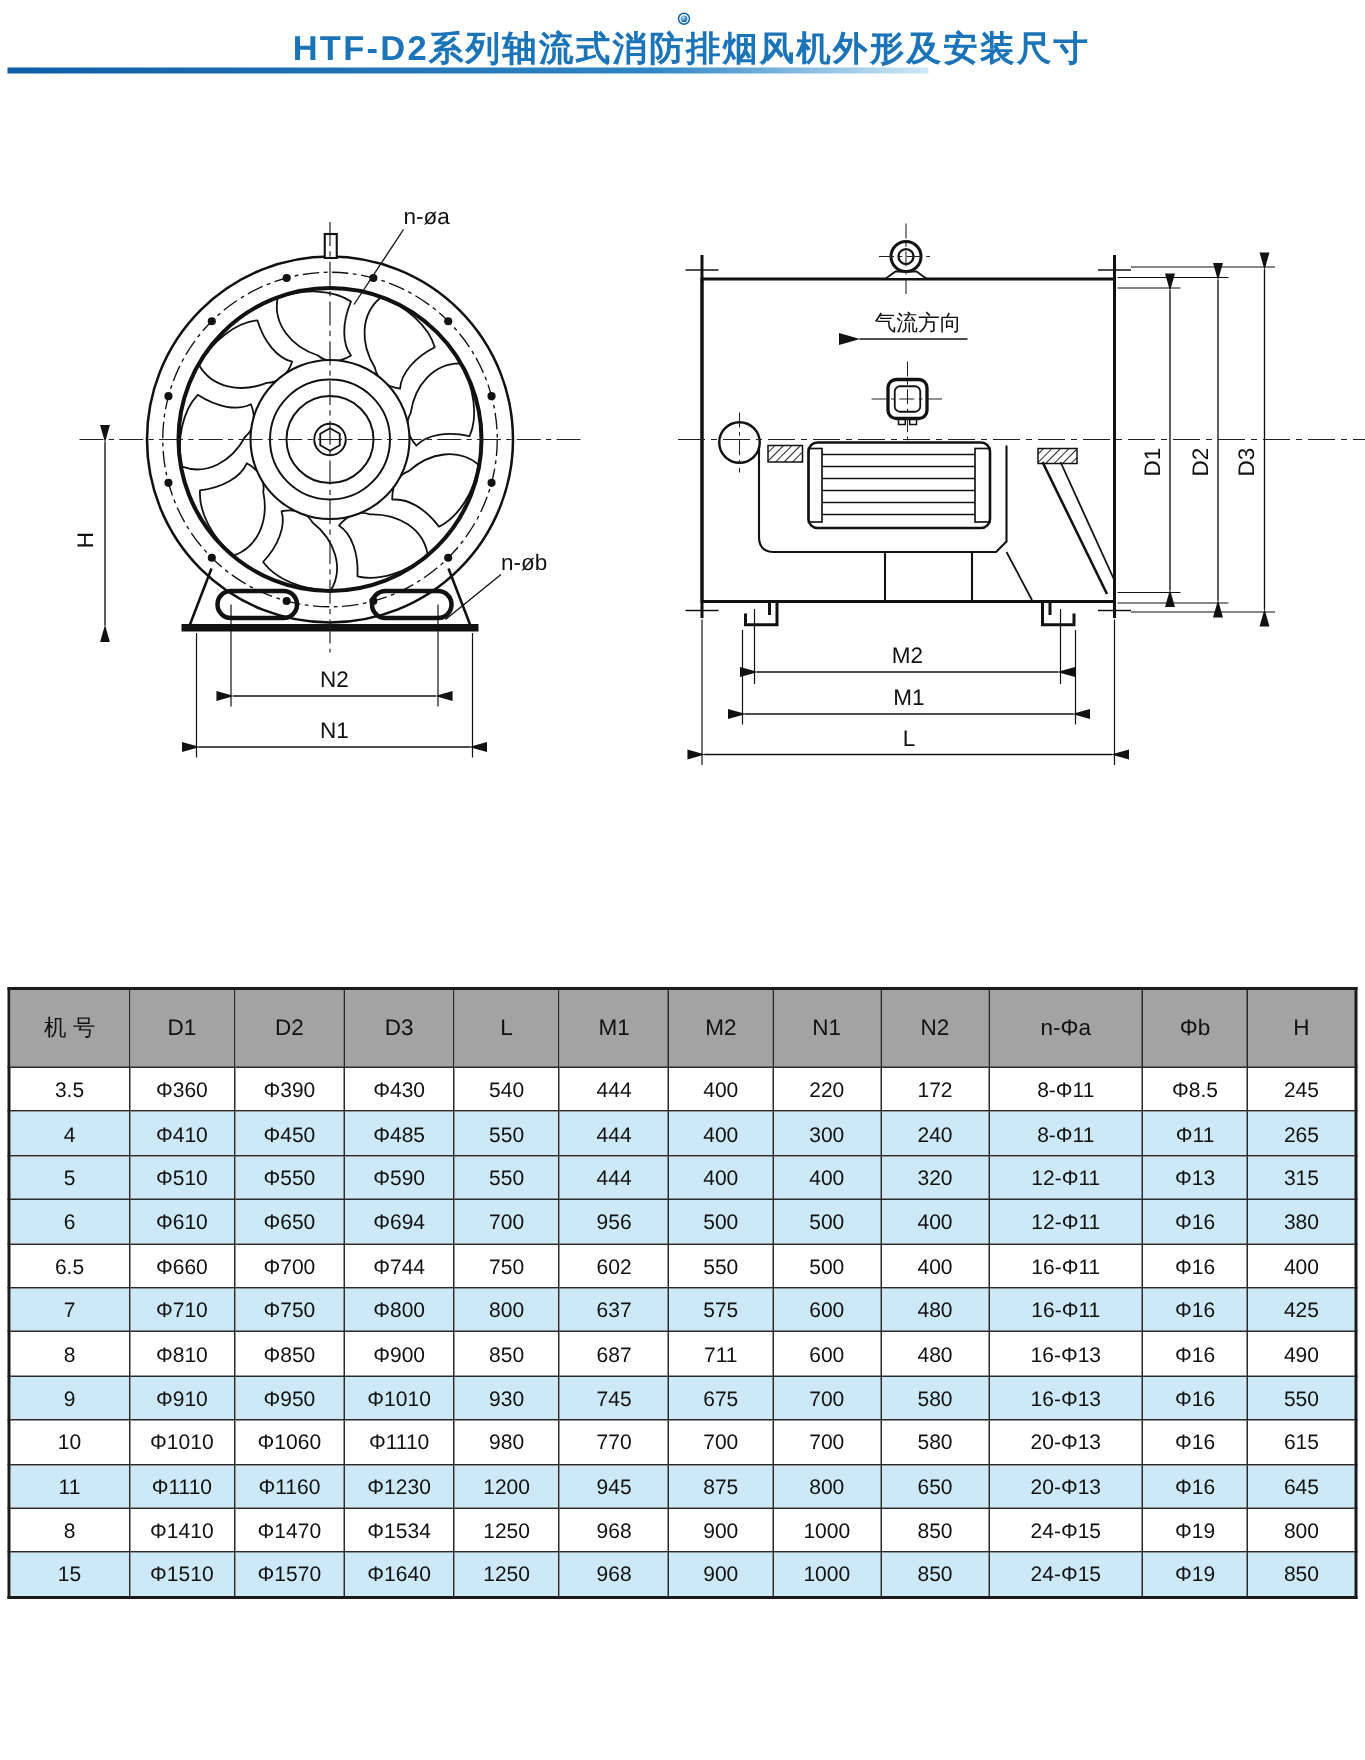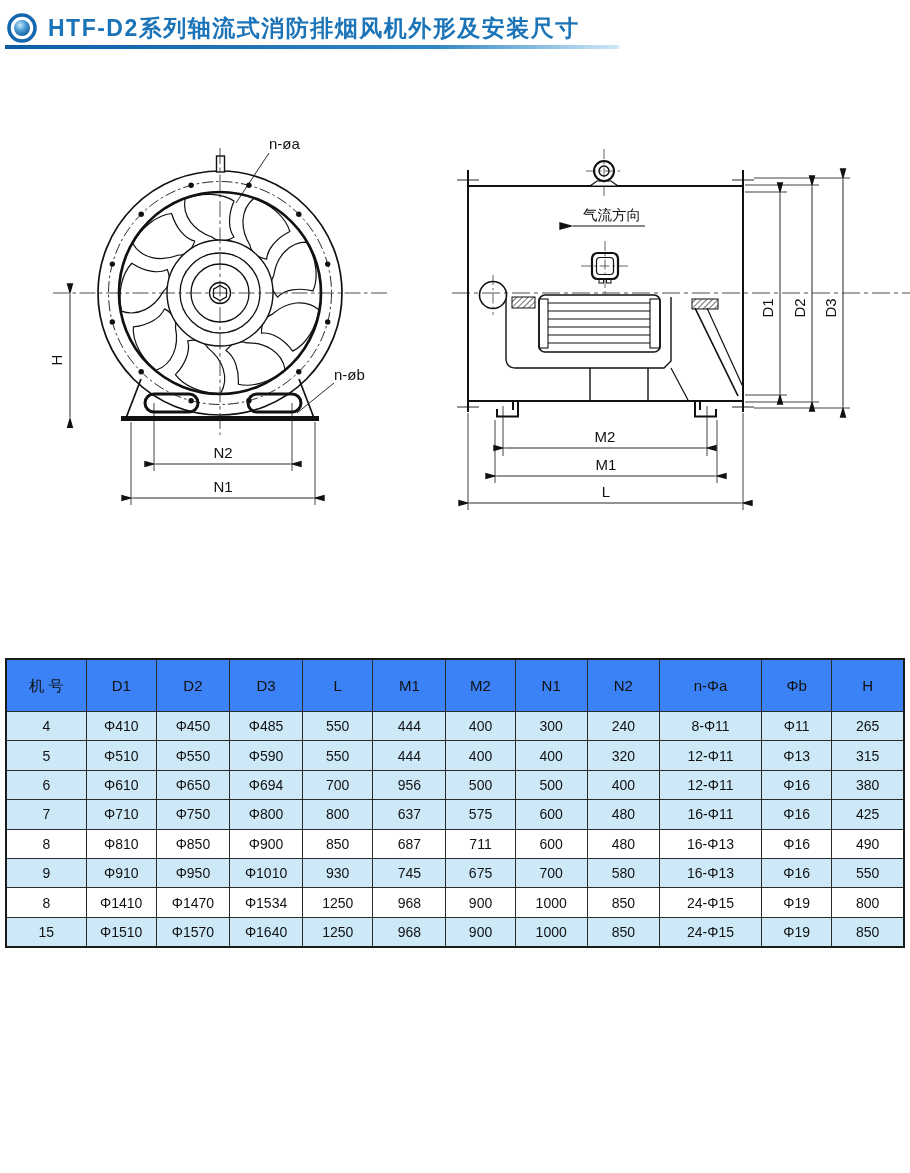--- a/index.html
+++ b/index.html
@@ -2,42 +2,42 @@
 <html><head>
 <meta charset="utf-8">
 <style>
   html,body{margin:0;padding:0;}
   body{
     width:910px;height:1173px;background:#ffffff;position:relative;
     font-family:"Liberation Sans",sans-serif;color:#111;overflow:hidden;
   }
   .abs{position:absolute;}
   
-  #title-row{left:6px;top:8px;width:900px;height:40px;display:flex;align-items:center;}
+  #title-row{left:6px;top:8px;width:900px;height:40px;display:flex;align-items:center;flex-direction:column;}
   #page-title{
     margin-left:10px;font-size:23px;font-weight:bold;color:#1b74b8;
     letter-spacing:1.5px;white-space:nowrap;
   }
   #title-underline{
     left:5px;top:45px;width:614px;height:4px;
     background:linear-gradient(to right,#0d5da6 0%,#2f86c4 70%,#cfe8f7 100%);
   }
   
   svg text{font-family:"Liberation Sans",sans-serif;fill:#111;}
   
   #spec-table-wrap{left:5px;top:658px;width:900px;}
   table.spec{
     border-collapse:collapse;table-layout:fixed;width:900px;
     border:2px solid #1a1a1a;background:#fff;
   }
   table.spec th,table.spec td{
     border:1px solid #2a2a2a;text-align:center;vertical-align:middle;
     padding:0;font-size:14px;height:28.4px;line-height:1;white-space:nowrap;overflow:hidden;
   }
-  table.spec th{height:51px;font-size:15px;font-weight:normal;background:#3b82f6;}
+  table.spec th{height:51px;font-size:15px;font-weight:normal;background:#a3a3a3;}
   table.spec tr.alt td{background:#cde9f8;}
 </style>
 </head>
 <body>
 
 <div class="abs" id="title-row">
   <svg width="32" height="32" viewBox="0 0 32 32">
     <defs>
       <radialGradient id="orb" cx="38%" cy="32%" r="75%">
         <stop offset="0%" stop-color="#cfe9fb"></stop>
@@ -301,20 +301,34 @@
           <th>M1</th>
           <th>M2</th>
           <th>N1</th>
           <th>N2</th>
           <th>n-Φa</th>
           <th>Φb</th>
           <th>H</th>
         </tr>
       </thead>
     <tbody>
+        <tr>
+          <td>3.5</td>
+          <td>Φ360</td>
+          <td>Φ390</td>
+          <td>Φ430</td>
+          <td>540</td>
+          <td>444</td>
+          <td>400</td>
+          <td>220</td>
+          <td>172</td>
+          <td>8-Φ11</td>
+          <td>Φ8.5</td>
+          <td>245</td>
+        </tr>
         <tr class="alt">
           <td>4</td>
           <td>Φ410</td>
           <td>Φ450</td>
           <td>Φ485</td>
           <td>550</td>
           <td>444</td>
           <td>400</td>
           <td>300</td>
           <td>240</td>
@@ -342,20 +356,34 @@
           <td>Φ650</td>
           <td>Φ694</td>
           <td>700</td>
           <td>956</td>
           <td>500</td>
           <td>500</td>
           <td>400</td>
           <td>12-Φ11</td>
           <td>Φ16</td>
           <td>380</td>
+        </tr>
+        <tr>
+          <td>6.5</td>
+          <td>Φ660</td>
+          <td>Φ700</td>
+          <td>Φ744</td>
+          <td>750</td>
+          <td>602</td>
+          <td>550</td>
+          <td>500</td>
+          <td>400</td>
+          <td>16-Φ11</td>
+          <td>Φ16</td>
+          <td>400</td>
         </tr>
         <tr class="alt">
           <td>7</td>
           <td>Φ710</td>
           <td>Φ750</td>
           <td>Φ800</td>
           <td>800</td>
           <td>637</td>
           <td>575</td>
           <td>600</td>
@@ -384,20 +412,48 @@
           <td>Φ950</td>
           <td>Φ1010</td>
           <td>930</td>
           <td>745</td>
           <td>675</td>
           <td>700</td>
           <td>580</td>
           <td>16-Φ13</td>
           <td>Φ16</td>
           <td>550</td>
+        </tr>
+        <tr>
+          <td>10</td>
+          <td>Φ1010</td>
+          <td>Φ1060</td>
+          <td>Φ1110</td>
+          <td>980</td>
+          <td>770</td>
+          <td>700</td>
+          <td>700</td>
+          <td>580</td>
+          <td>20-Φ13</td>
+          <td>Φ16</td>
+          <td>615</td>
+        </tr>
+        <tr class="alt">
+          <td>11</td>
+          <td>Φ1110</td>
+          <td>Φ1160</td>
+          <td>Φ1230</td>
+          <td>1200</td>
+          <td>945</td>
+          <td>875</td>
+          <td>800</td>
+          <td>650</td>
+          <td>20-Φ13</td>
+          <td>Φ16</td>
+          <td>645</td>
         </tr>
         <tr>
           <td>8</td>
           <td>Φ1410</td>
           <td>Φ1470</td>
           <td>Φ1534</td>
           <td>1250</td>
           <td>968</td>
           <td>900</td>
           <td>1000</td>

